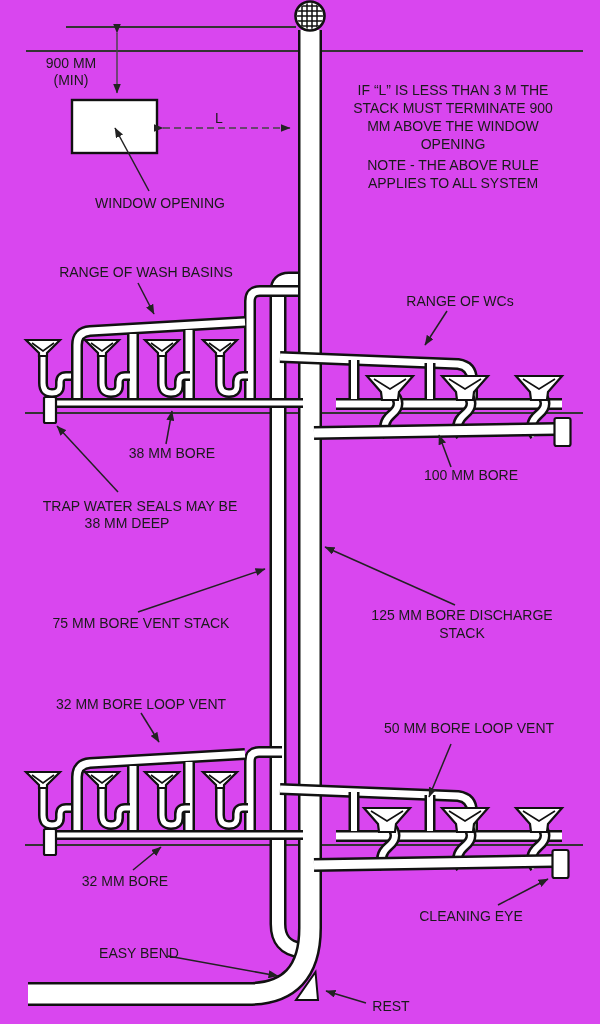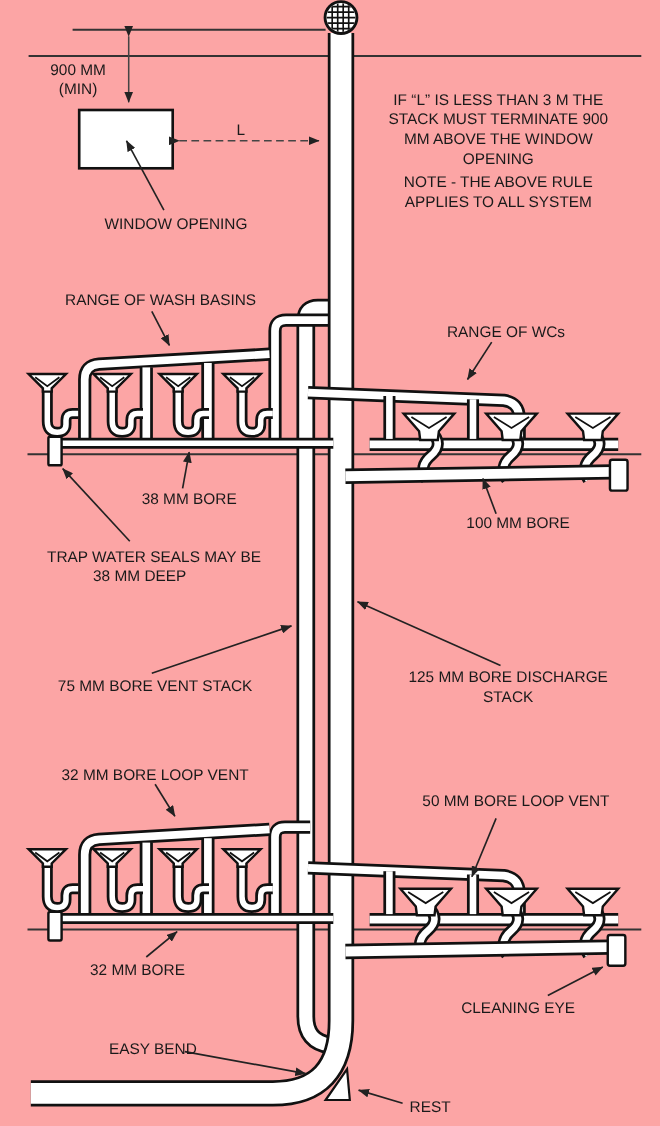--- a/index.html
+++ b/index.html
@@ -1,16 +1,16 @@
 <!DOCTYPE html>
 <html><head>
 <meta charset="utf-8">
 <style>
   html,body{margin:0;padding:0;background:#fff;}
-  #page{position:relative;width:600px;height:1024px;background:#fca5a5;overflow:hidden;
+  #page{position:relative;width:600px;height:1024px;background:#d946ef;overflow:hidden;
         font-family:"Liberation Sans", sans-serif;}
   svg{display:block}
   .lbl{font-family:"Liberation Sans", sans-serif;font-size:14px;fill:#1a1a1a;}
   .lblc{text-anchor:middle;}
   .thin{fill:none;stroke:#333;stroke-width:1.8;}
   .ann{fill:none;stroke:#222;stroke-width:1.5;}
   .dim{fill:none;stroke:#444;stroke-width:1.4;}
   path.pipe{fill:none;stroke-linejoin:round;}
   path.pipefill{fill:none;stroke-linejoin:round;}
   .shape{fill:#fff;stroke:#111;stroke-width:2.2;}

